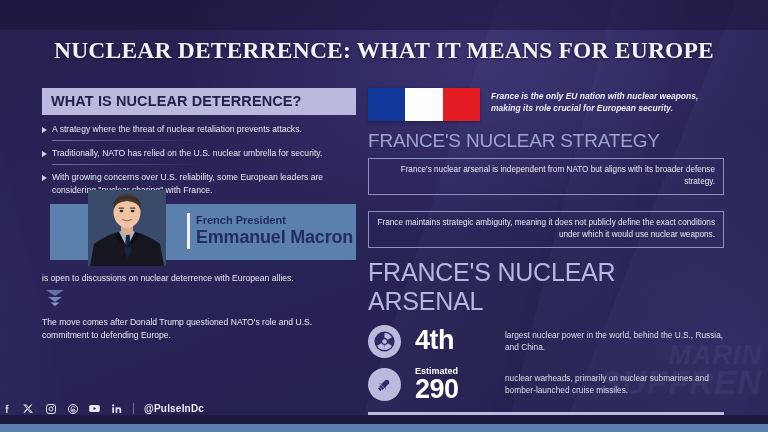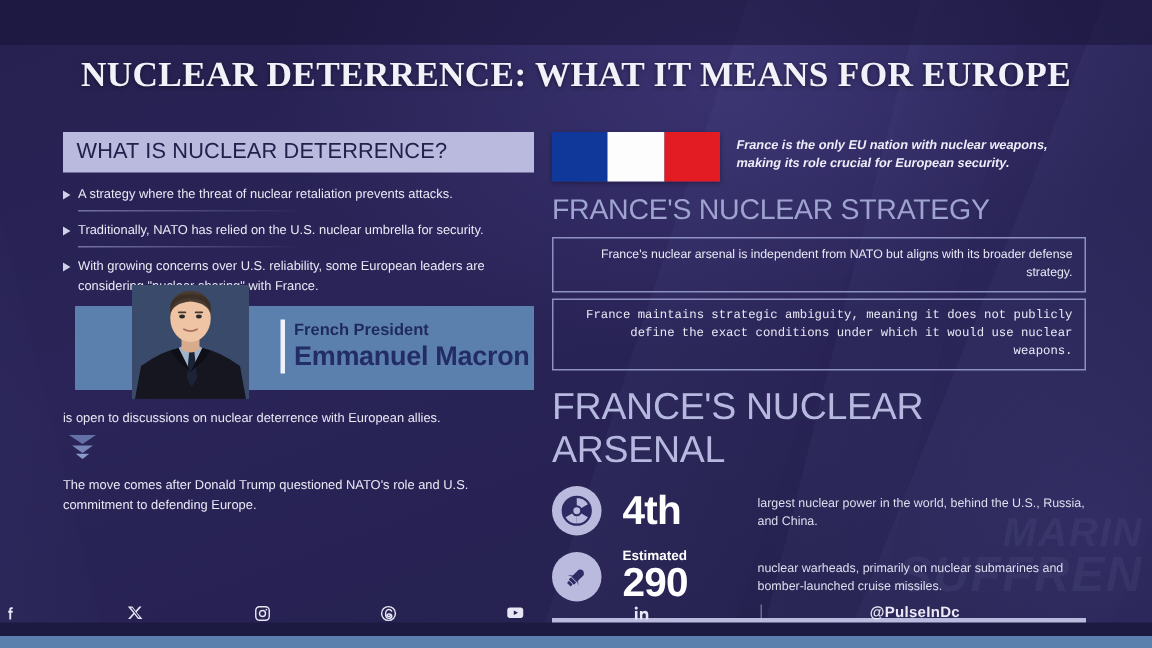--- a/index.html
+++ b/index.html
@@ -41,21 +41,21 @@
     font-family:"Liberation Serif",serif;
     font-weight:bold;font-size:23.5px;letter-spacing:.2px;
     color:#f2f1fa;
     text-shadow:0 1px 3px rgba(0,0,0,.5);
   }
 
   
   .left{position:absolute;left:42px;top:88px;width:314px;}
   .hdrband{
     background:#b9bade;color:#23204c;
-    font-weight:normal;font-size:14.5px;letter-spacing:.1px;
+    font-weight:bold;font-size:14.5px;letter-spacing:.1px;
     padding:5px 9px 6px 9px;
   }
   .bullets{margin-top:8px;}
   .bullet{display:flex;align-items:flex-start;gap:5px;margin-bottom:2px;}
   .tri{
     flex:0 0 auto;margin-top:4px;
     width:0;height:0;border-left:5px solid #cfd0ea;
     border-top:3.5px solid transparent;border-bottom:3.5px solid transparent;
   }
   .btxt{font-size:8.6px;line-height:1.42;color:#e9e9f6;}
@@ -90,42 +90,42 @@
     font-weight:normal;color:#9fa3cf;letter-spacing:-.2px;
   }
   .sh1{font-size:19px;margin-top:9px;}
   .sh2{font-size:25px;margin-top:10px;color:#b6b8e0;}
 
   .sbox{
     border:1px solid #8e90c2;
     padding:5px 8px 6px 8px;margin-top:6px;
     font-size:8.2px;line-height:1.45;color:#e8e8f5;text-align:right;
   }
-  .sbox.second{margin-top:4px;font-family:Liberation Mono, monospace;}
+  .sbox.second{margin-top:16px;}
 
   .statrow{display:flex;align-items:center;gap:14px;margin-top:9px;}
   .badge{
     flex:0 0 auto;width:33px;height:33px;border-radius:50%;
     background:#b9bade;display:flex;align-items:center;justify-content:center;
   }
   .num{font-size:27px;font-weight:bold;color:#ffffff;line-height:.95;letter-spacing:-.5px;}
   .numwrap{min-width:76px;}
   .est{font-size:9px;font-weight:bold;color:#ffffff;line-height:1;margin-bottom:1px;}
   .statdesc{font-size:8.3px;line-height:1.45;color:#dedeef;}
 
   .callout{
     margin-top:10px;background:#b9bade;color:#23204c;
     font-size:9.2px;font-weight:bold;text-align:center;
     padding:6px 8px;letter-spacing:-.1px;
   }
 
   
   .footer{
     position:absolute;left:0;bottom:17px;width:640px;
-    display:flex;align-items:center;justify-content:space-between;gap:9px;
+    display:flex;align-items:center;justify-content:flex-start;gap:9px;
   }
   .sico{width:13px;height:13px;display:flex;align-items:center;justify-content:center;color:#e6e6f4;}
   .sico svg{display:block;}
   .fdiv{width:1px;height:11px;background:rgba(200,200,230,.45);margin:0 1px;}
   .handle{font-size:10px;font-weight:bold;color:#eceaf8;letter-spacing:.2px;}
 
   .botbar{position:absolute;left:0;bottom:0;width:768px;height:8px;background:#5c80ae;}
   .botbar2{position:absolute;left:0;bottom:8px;width:768px;height:9px;background:#1d1a42;}
 </style>
 </head>

